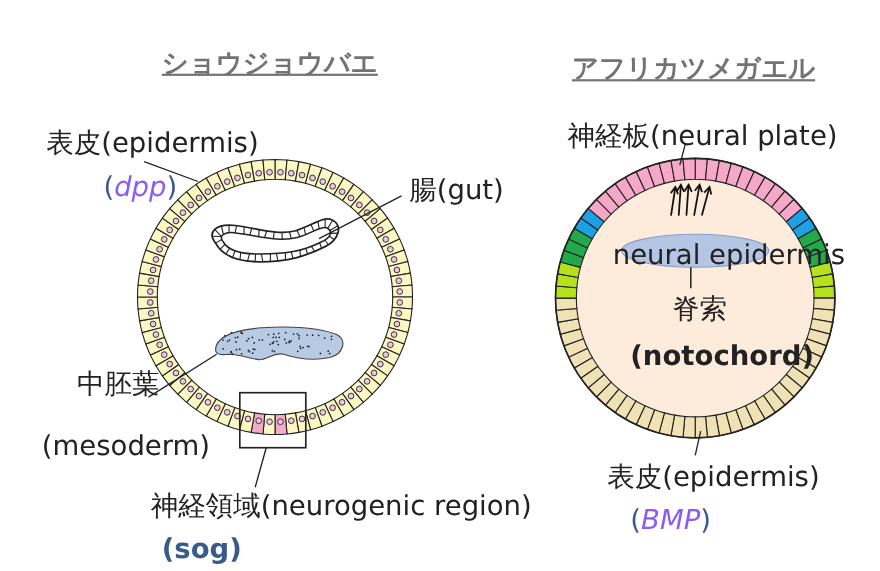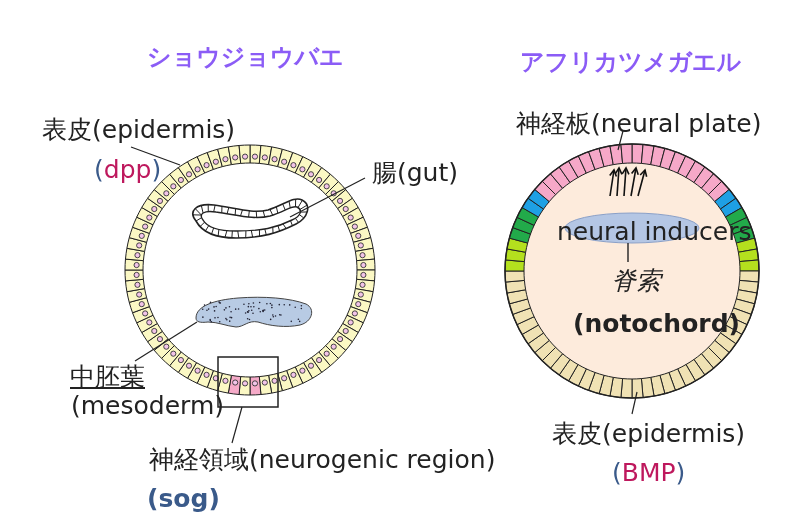--- a/index.html
+++ b/index.html
@@ -1,21 +1,21 @@
 <!DOCTYPE html>
 <html><head>
 <meta charset="utf-8">
 <style>
   html, body { margin: 0; padding: 0; background: #ffffff; }
   body { width: 800px; height: 519px; position: relative; overflow: hidden;
          font-family: "DejaVu Sans", "Liberation Sans", sans-serif; }
   #stage { position: absolute; left: 0; top: 0; width: 800px; height: 519px; }
   .lbl { position: absolute; font-size: 25px; color: #222222; white-space: nowrap; line-height: 1; }
-  .title { position: absolute; font-size: 24px; font-weight: bold; color: #8b5cf6; white-space: nowrap; line-height: 1; }
-  .red { color: #be185d; }
+  .title { position: absolute; font-size: 24px; font-weight: bold; color: #737373; white-space: nowrap; line-height: 1; text-decoration: underline; }
+  .red { color: #8b5cf6; font-style: italic; }
   .blue { color: #3a5a8a; }
 </style>
 </head>
 <body>
 
 <svg id="stage" width="800" height="519" viewBox="0 0 800 519" xmlns="http://www.w3.org/2000/svg">
 
   <g id="left-embryo">
     <g id="left-ring">
         <path d="M250,145 A125,125 0 0 1 260.8944678434573,145.4756627385318 L259.32566447399944,163.40716730418325 A107,107 0 0 0 250,163 Z" fill="#fbf8c4" stroke="#222" stroke-width="1"></path>
@@ -387,23 +387,23 @@
     <line x1="637" y1="392" x2="632" y2="414" stroke="#222" stroke-width="1.2"></line>
   </g>
 </svg>
 
 <div class="title" style="left:147px; top:45px;">ショウジョウバエ</div>
 <div class="title" style="left:520px; top:50px;text-align:right;">アフリカツメガエル</div>
 
 <div class="lbl" style="left:42px; top:117px;">表皮(epidermis)</div>
 <div class="lbl" style="left:94px; top:157px;"><span class="blue">(</span><span class="red">dpp</span><span class="blue">)</span></div>
 <div class="lbl" style="left:372px; top:160px;">腸(gut)</div>
-<div class="lbl" style="left:70px; top:364px;text-decoration:underline;">中胚葉</div>
-<div class="lbl" style="left:38px; top:393px;margin-left:33px;">(mesoderm)</div>
-<div class="lbl" style="left:137px; top:447px;margin-left:12px;">神経領域(neurogenic region)</div>
+<div class="lbl" style="left:70px; top:336px;">中胚葉</div>
+<div class="lbl" style="left:38px; top:393px;">(mesoderm)</div>
+<div class="lbl" style="left:137px; top:447px;">神経領域(neurogenic region)</div>
 <div class="lbl" style="left:147px; top:486px;font-weight:bold;"><span class="blue">(</span><span class="blue">sog</span><span class="blue">)</span></div>
 
 <div class="lbl" style="left:516px; top:111px;">神経板(neural plate)</div>
-<div class="lbl" style="left:557px; top:219px;">neural inducers</div>
-<div class="lbl" style="left:611px; top:268px;font-style:italic;">脊索</div>
+<div class="lbl" style="left:557px; top:219px;">neural epidermis</div>
+<div class="lbl" style="left:611px; top:268px;">脊索</div>
 <div class="lbl" style="left:573px; top:311px;font-weight:bold;">(notochord)</div>
 <div class="lbl" style="left:552px; top:421px;">表皮(epidermis)</div>
-<div class="lbl" style="left:612px; top:460px;"><span class="blue">(</span><span class="red">BMP</span><span class="blue">)</span></div>
+<div class="lbl" style="left:573px; top:460px;"><span class="blue">(</span><span class="red">BMP</span><span class="blue">)</span></div>
 
 </body></html>

